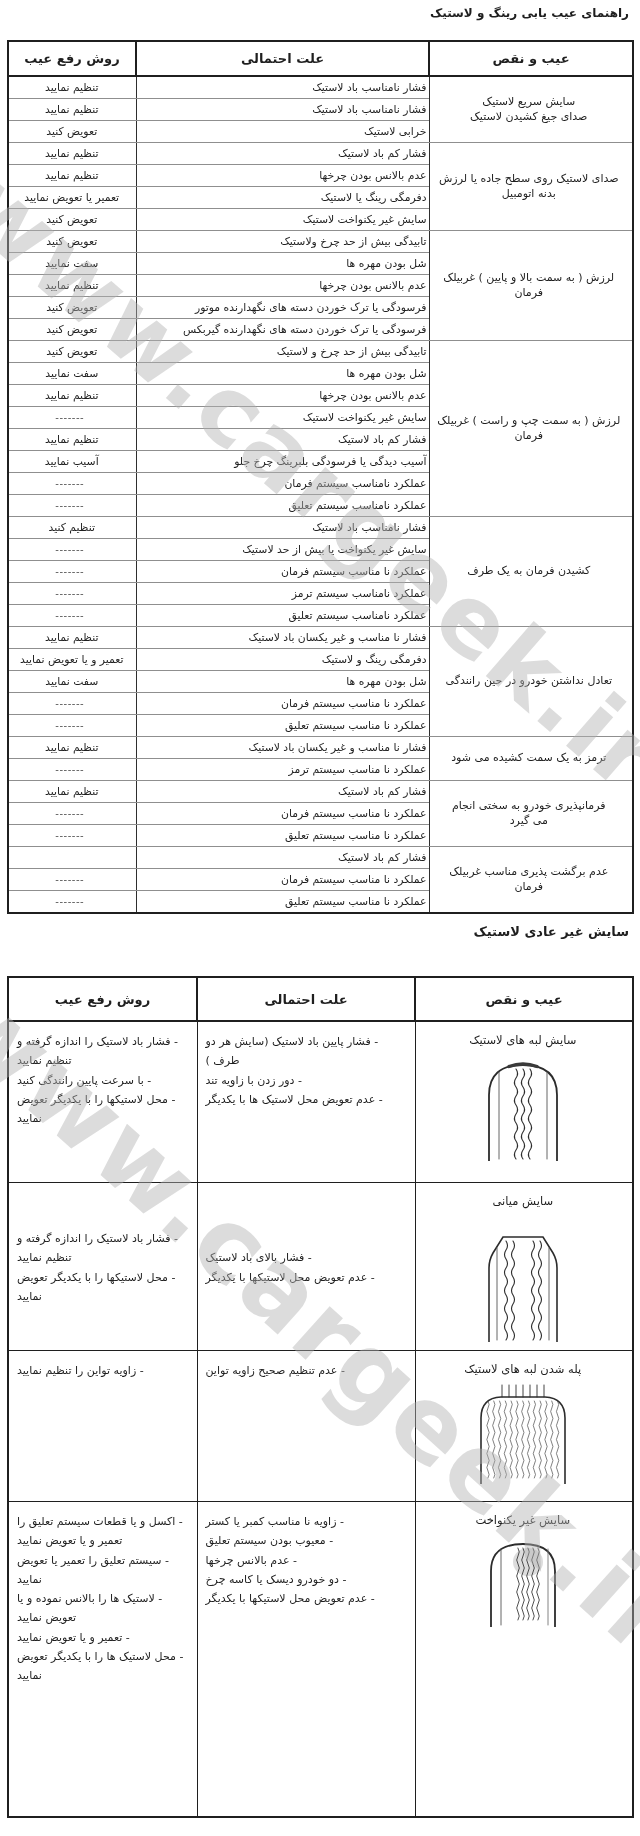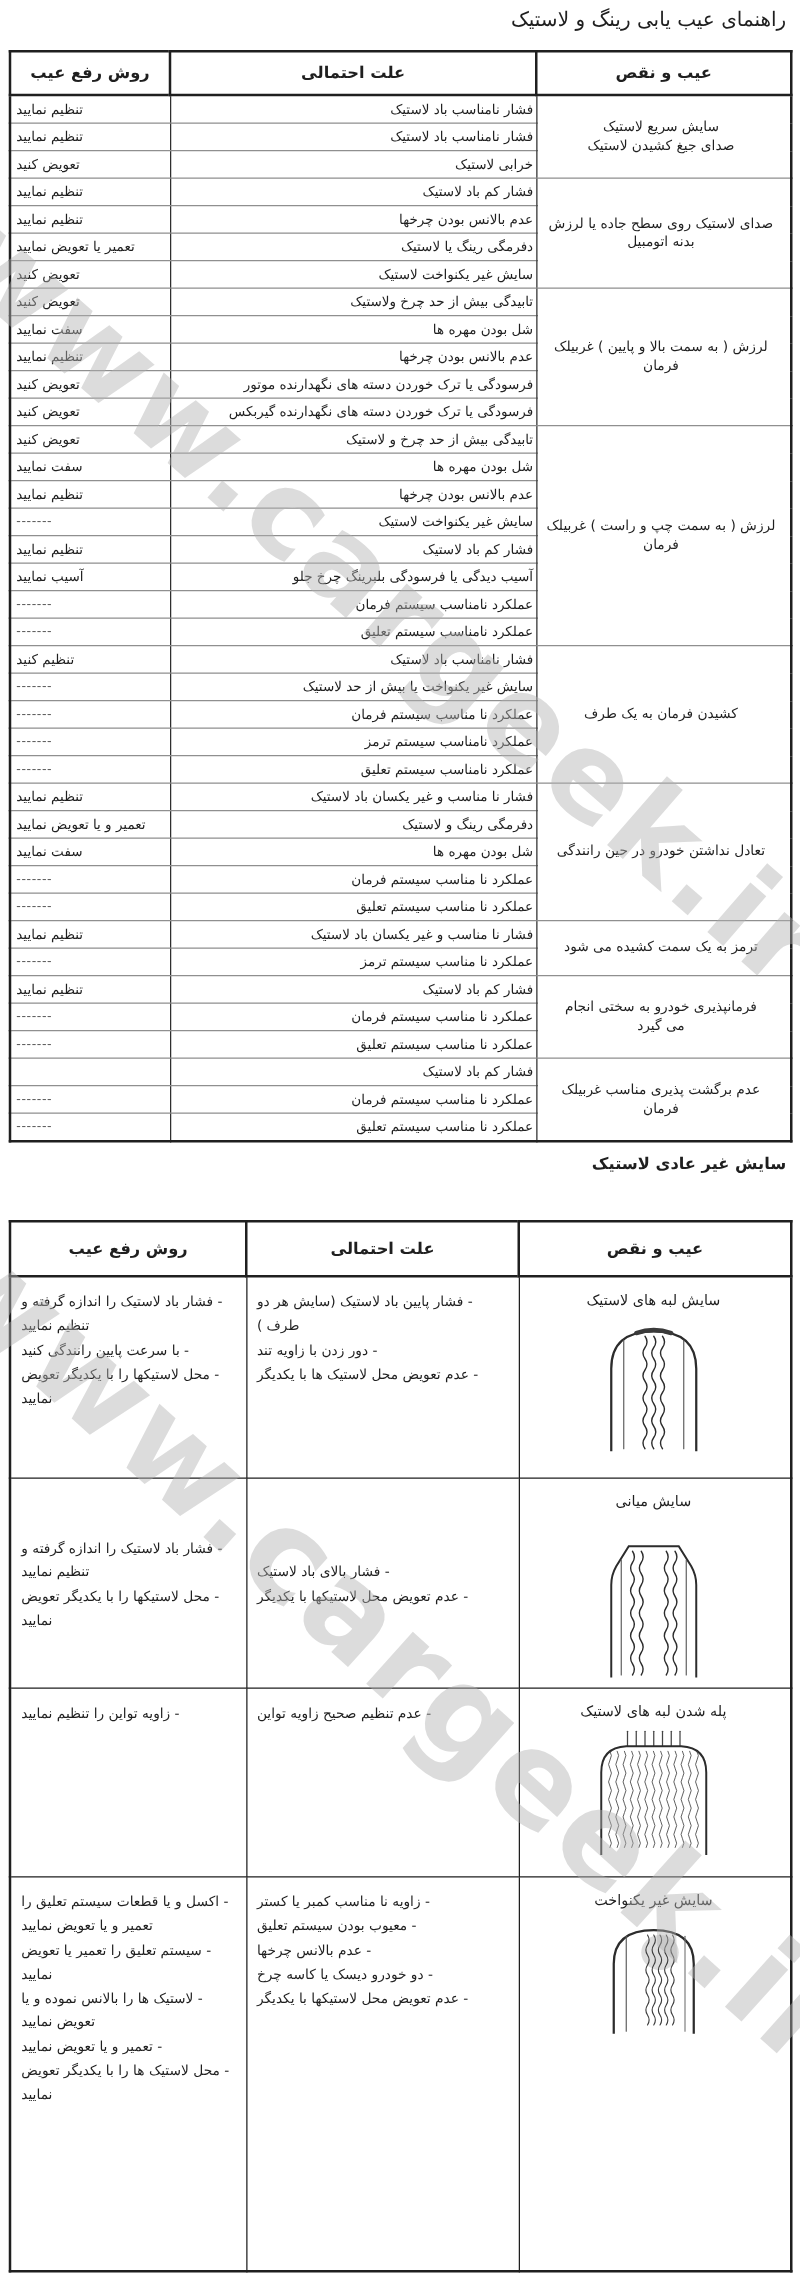--- a/index.html
+++ b/index.html
@@ -4,35 +4,35 @@
 <style>
   html,body{margin:0;padding:0;background:#ffffff;}
   .page{position:relative;width:640px;height:1836px;background:#fff;overflow:hidden;
         font-family:"DejaVu Sans",sans-serif;color:#1f1f1f;}
   
   .watermark{position:absolute;font-weight:bold;white-space:nowrap;transform-origin:0 0;
              pointer-events:none;z-index:4;letter-spacing:3px;color:rgba(178,178,178,0.45);}
   .wm1{top:148px;left:14px;font-size:96px;transform:rotate(41deg);}
   .wm2{top:962px;left:6px;font-size:102px;transform:rotate(42deg);}
   
-  .title{position:absolute;top:6px;right:11px;margin:0;font-size:16px;font-weight:normal;direction:rtl;}
+  .title{position:absolute;top:6px;right:11px;margin:0;font-size:12px;font-weight:bold;direction:rtl;}
   .sec-title{position:absolute;top:924px;right:11px;margin:0;font-size:13px;font-weight:bold;direction:rtl;}
   .sec-sub{position:absolute;top:948px;right:11px;margin:0;font-size:11px;direction:rtl;}
   
   table{border-collapse:collapse;table-layout:fixed;background:transparent;}
   .t1{position:absolute;top:40px;left:7px;width:625px;border:2px solid #1f1f1f;}
   .t1 th{border:2px solid #1f1f1f;font-size:13px;font-weight:bold;height:31px;text-align:center;}
   .t1 td{border-left:1.5px solid #2e2e2e;border-right:1.5px solid #2e2e2e;
          border-top:1px solid #8f8f8f;border-bottom:1px solid #8f8f8f;
          font-size:10.8px;height:21px;padding:0 4px;overflow:hidden;}
   .t1 tr.gs td{border-top:1.8px solid #1f1f1f;}
   .t1 td.defect{white-space:pre-line;text-align:center;vertical-align:middle;
                 line-height:1.3;padding-right:8px;font-size:11px;}
   .t1 td.cause{padding-left:2px;padding-right:2px;}
-  .t1 td.remedy{text-align:left;padding-right:5px;}
+  .t1 td.remedy{text-align:center;padding-right:5px;}
   .t1 td.remedy.dash{padding-right:9px;color:#555;font-size:10px;letter-spacing:0.5px;}
   
   .t2{position:absolute;top:976px;left:7px;width:625px;border:2px solid #1f1f1f;}
   .t2 th{border:2px solid #1f1f1f;font-size:13px;font-weight:bold;height:40px;text-align:center;}
   .t2 td{border:1.8px solid #1f1f1f;font-size:11px;vertical-align:top;
          padding:10px 10px 8px 8px;line-height:1.75;text-align:left;}
   .t2 tr.v-mid td.cause,.t2 tr.v-mid td.remedy{vertical-align:middle;}
   .t2 td.defect{text-align:center;padding-top:8px;margin-left:17px;}
   .t2 .tire-label{font-size:11.5px;margin-bottom:5px;letter-spacing:0.5px;}
   .t2 svg{display:block;margin:2px auto 0 auto;}

